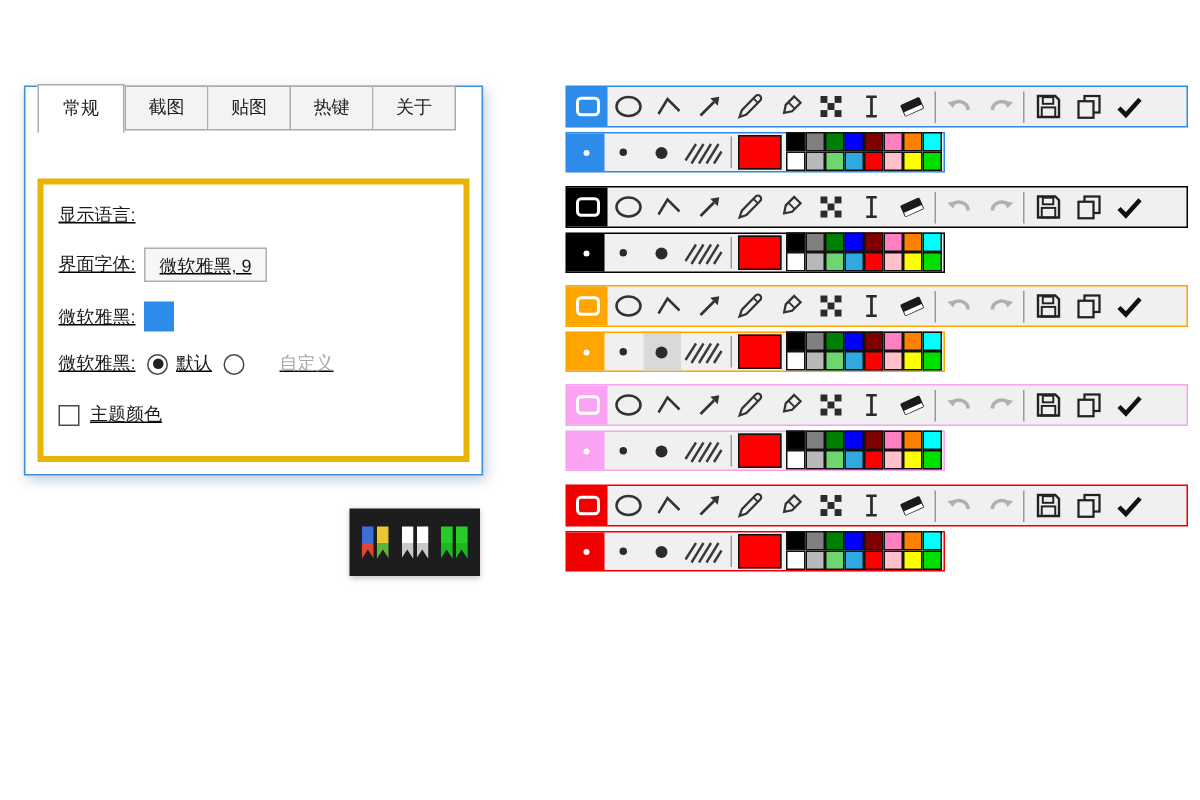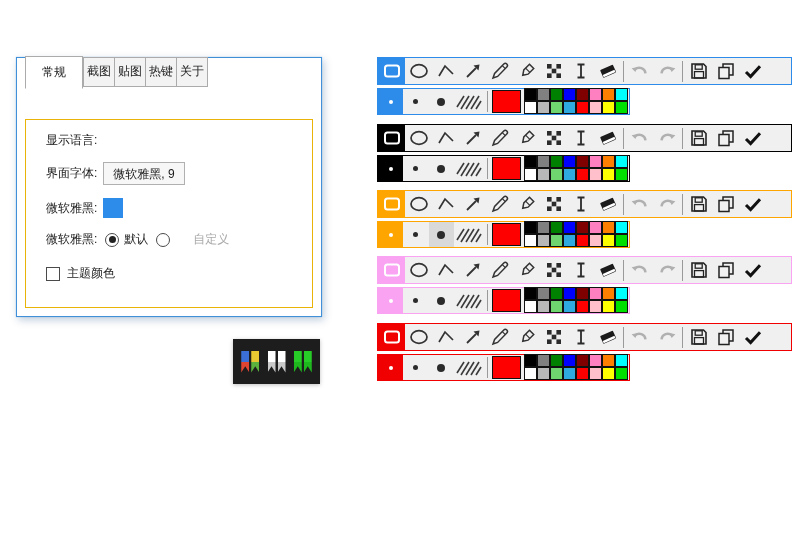--- a/index.html
+++ b/index.html
@@ -12,27 +12,27 @@
             border:1px solid #3f8fd9; box-shadow:2px 3px 8px rgba(0,60,120,.25), 0 0 1px #9cc7ee; }
   .titlebar { height:34px; display:flex; align-items:center; padding:0 10px; }
   .logo-pair { display:flex; gap:2px; margin-right:8px; }
   .bm { width:7px; height:15px; display:inline-block;
         clip-path:polygon(0 0,100% 0,100% 100%,50% 72%,0 100%); }
   .bm.black { background:#141414; }
   .title-text { font-size:13px; color:#111; }
   .close-x { margin-left:auto; font-size:17px; color:#333; line-height:1; padding:2px 6px; cursor:default; }
 
   .tabs { display:flex; align-items:center; padding:0 0 0 8px; height:27px; position:relative; z-index:2; }
-  .tab { font-size:12px; color:#222; padding:5px 3px 6px; background:#f3f3f3;
+  .tab { font-size:12px; color:#222; padding:5px 15px 6px; background:#f3f3f3;
          border:1px solid #ababab; border-left:none; }
   .tab:nth-child(2) { border-left:1px solid #ababab; }
   .tab.active { background:#fff; border:1px solid #ababab; border-bottom:1px solid #fff;
                 padding:7px 16px 7px; margin-bottom:-1px; position:relative; }
   .content { position:absolute; left:8px; right:8px; top:61px; bottom:8px;
-             border:1px solid #eab308; background:#fff; padding:12px 20px; }
+             border:4px solid #eab308; background:#fff; padding:12px 10px;text-decoration:underline; }
 
   .row { display:flex; align-items:center; margin-bottom:13px; font-size:12px; color:#1a1a1a; }
   .combo { margin-left:6px; width:94px; height:24px; border:1px solid #8f8f8f;
            background:linear-gradient(#f2f2f2,#e3e3e3); display:flex; align-items:center;
            padding:0 6px; font-size:12px; }
   .combo .arrow { margin-left:auto; font-size:8px; color:#111; }
   .btn { margin-left:6px; height:23px; border:1px solid #b0b0b0; background:#f7f7f7;
          padding:3px 9px; font-size:12px; color:#1a1a1a; }
   .swatch-theme { margin-left:6px; width:20px; height:20px; }
   .radio { width:14px; height:14px; border:1px solid #4a4a4a; border-radius:50%;

